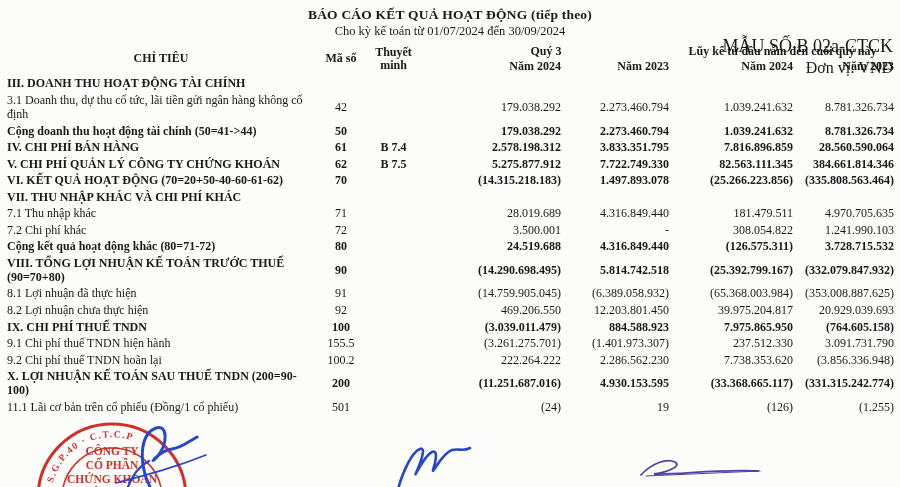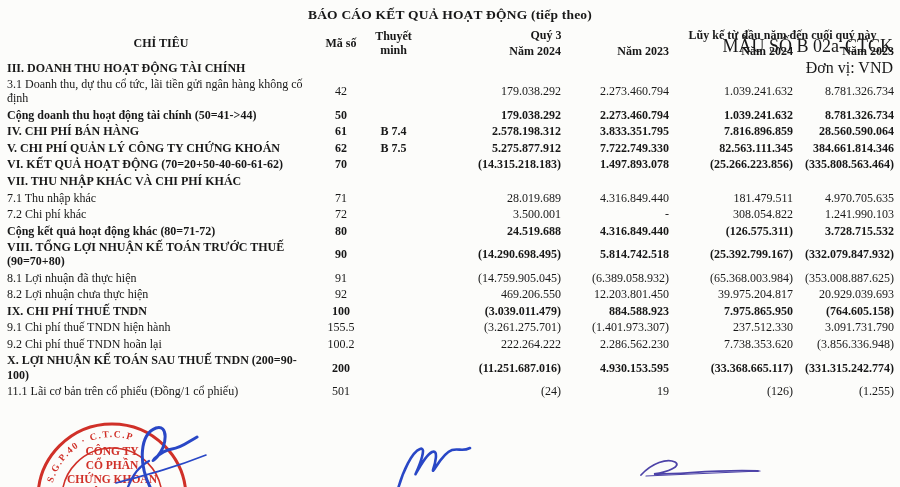--- a/index.html
+++ b/index.html
@@ -51,20 +51,21 @@
     pointer-events:none;
   }
 </style>
 </head>
 <body>
 
 <div class="page">
 
   <div class="doc-header">
     <div class="doc-title">BÁO CÁO KẾT QUẢ HOẠT ĐỘNG (tiếp theo)</div>
+    <div class="doc-subtitle">Cho kỳ kế toán từ 01/07/2024 đến 30/09/2024</div>
   </div>
 
   <div class="form-block">
     <div class="form-no">MẪU SỐ B 02a-CTCK</div>
     <div class="unit">Đơn vị: VND</div>
   </div>
 
   <table class="report">
     <colgroup>
       <col class="c1">

